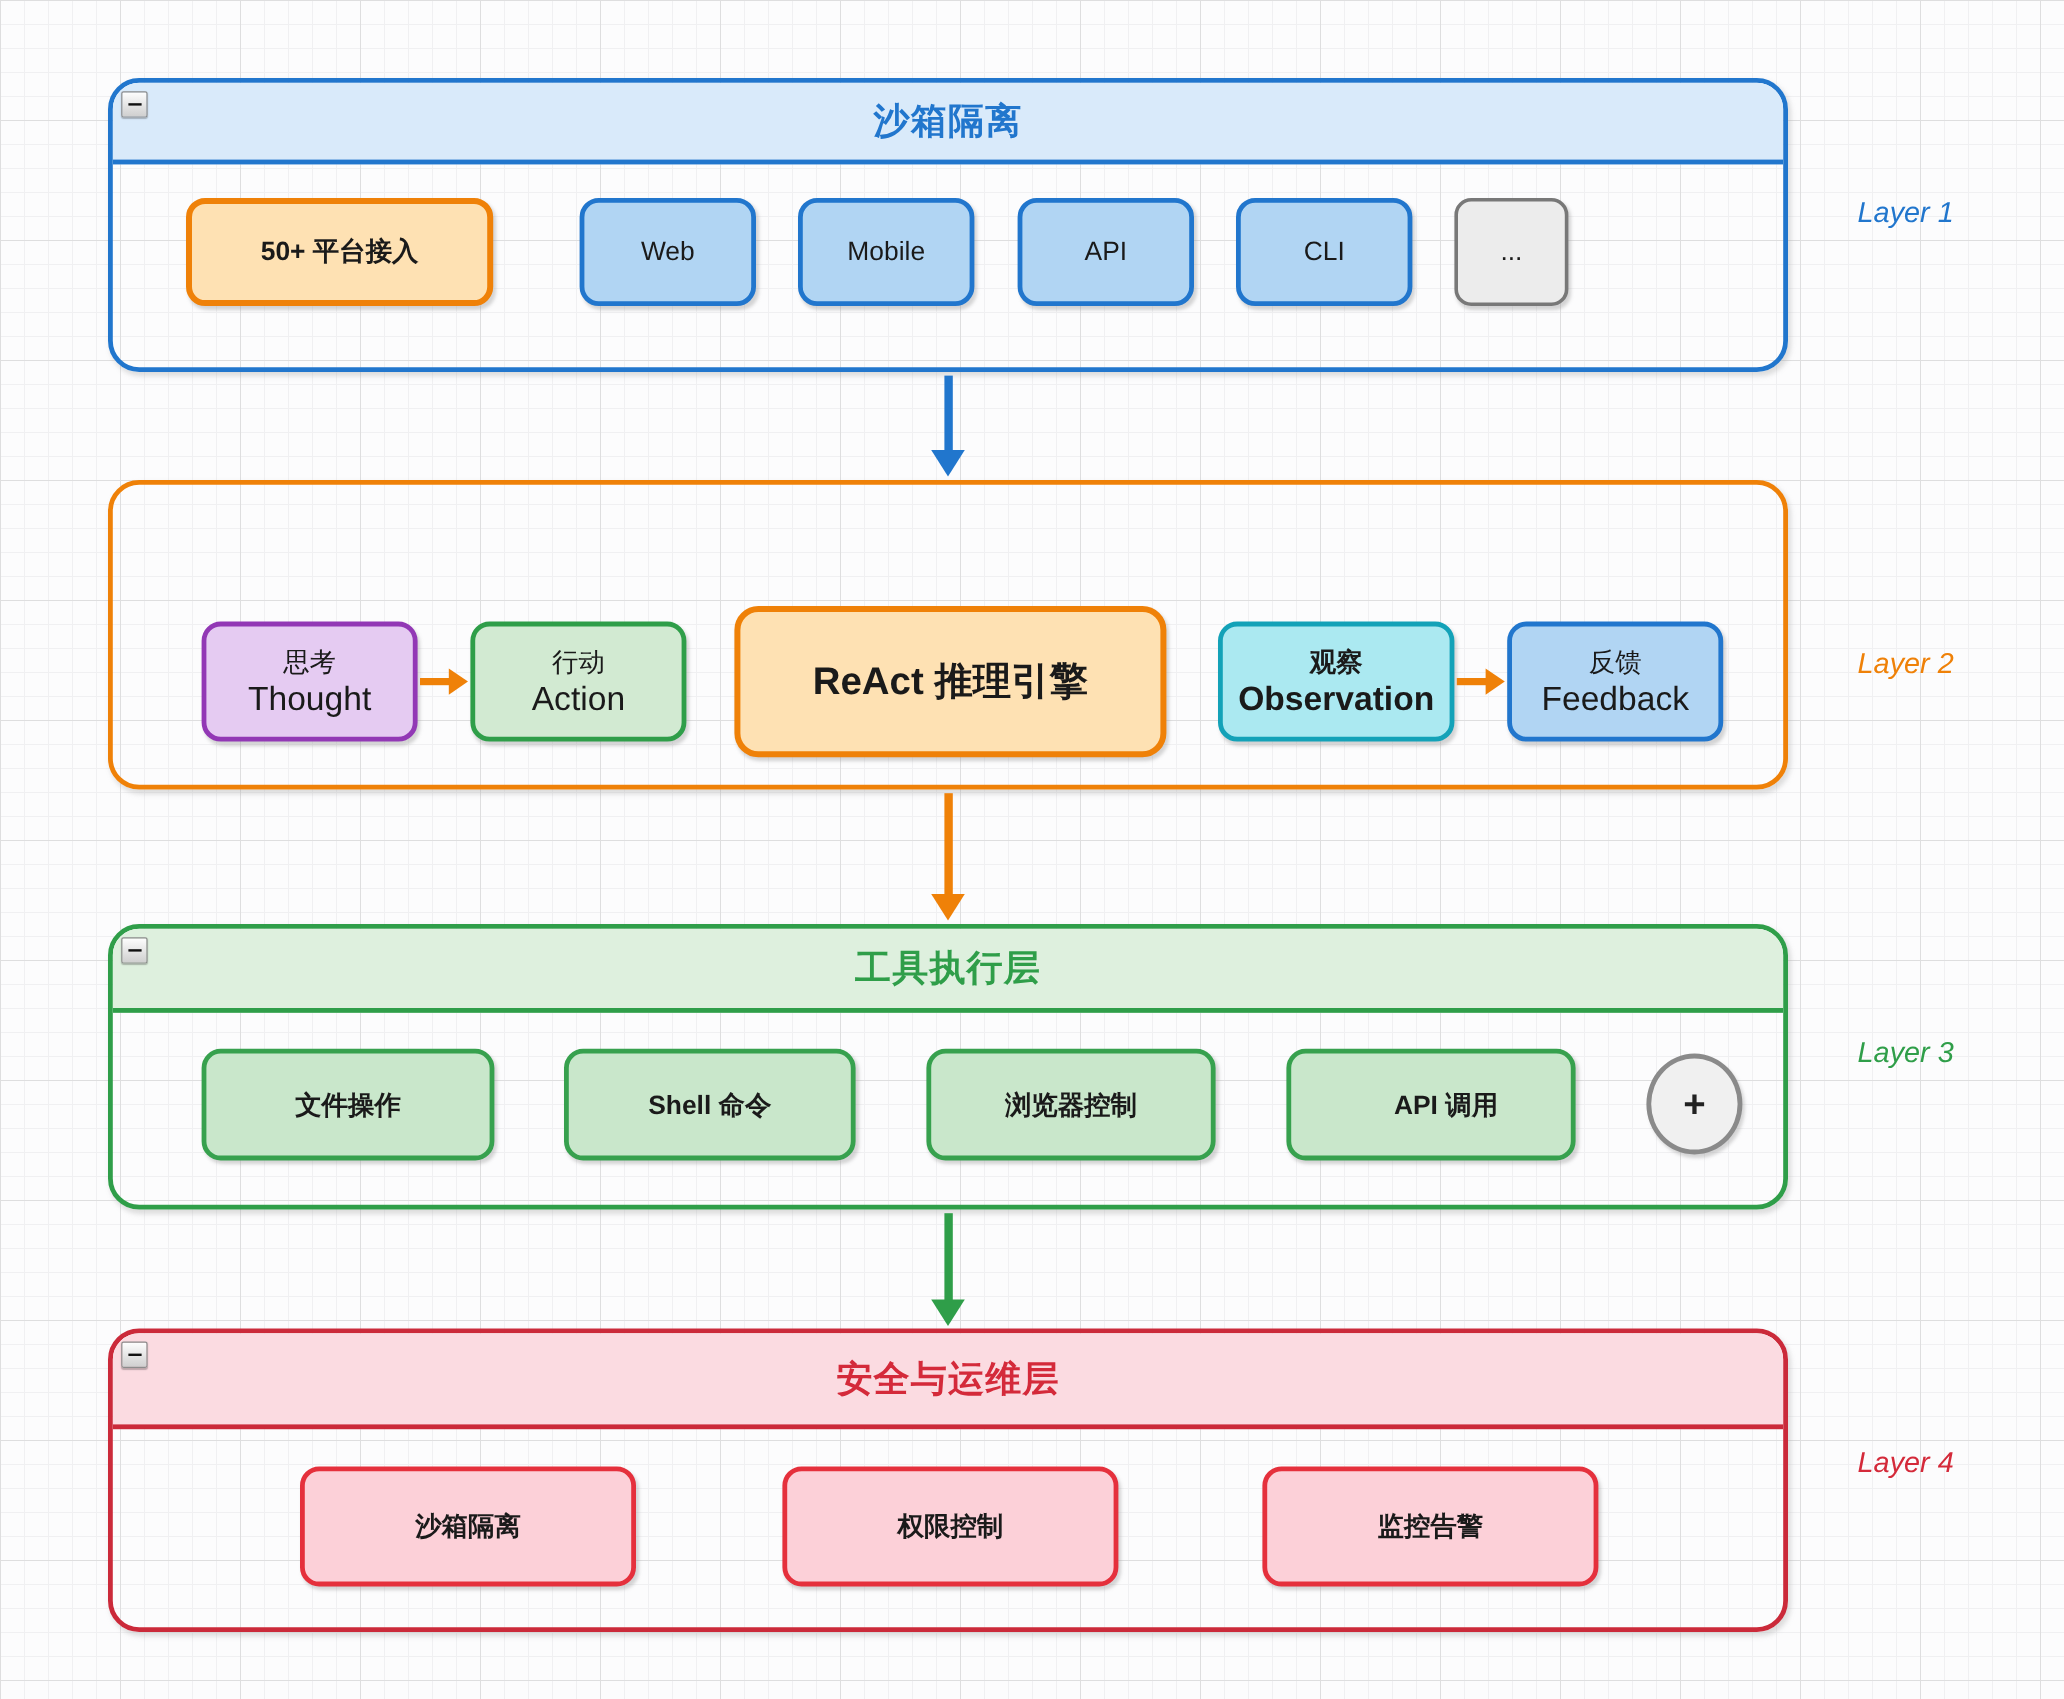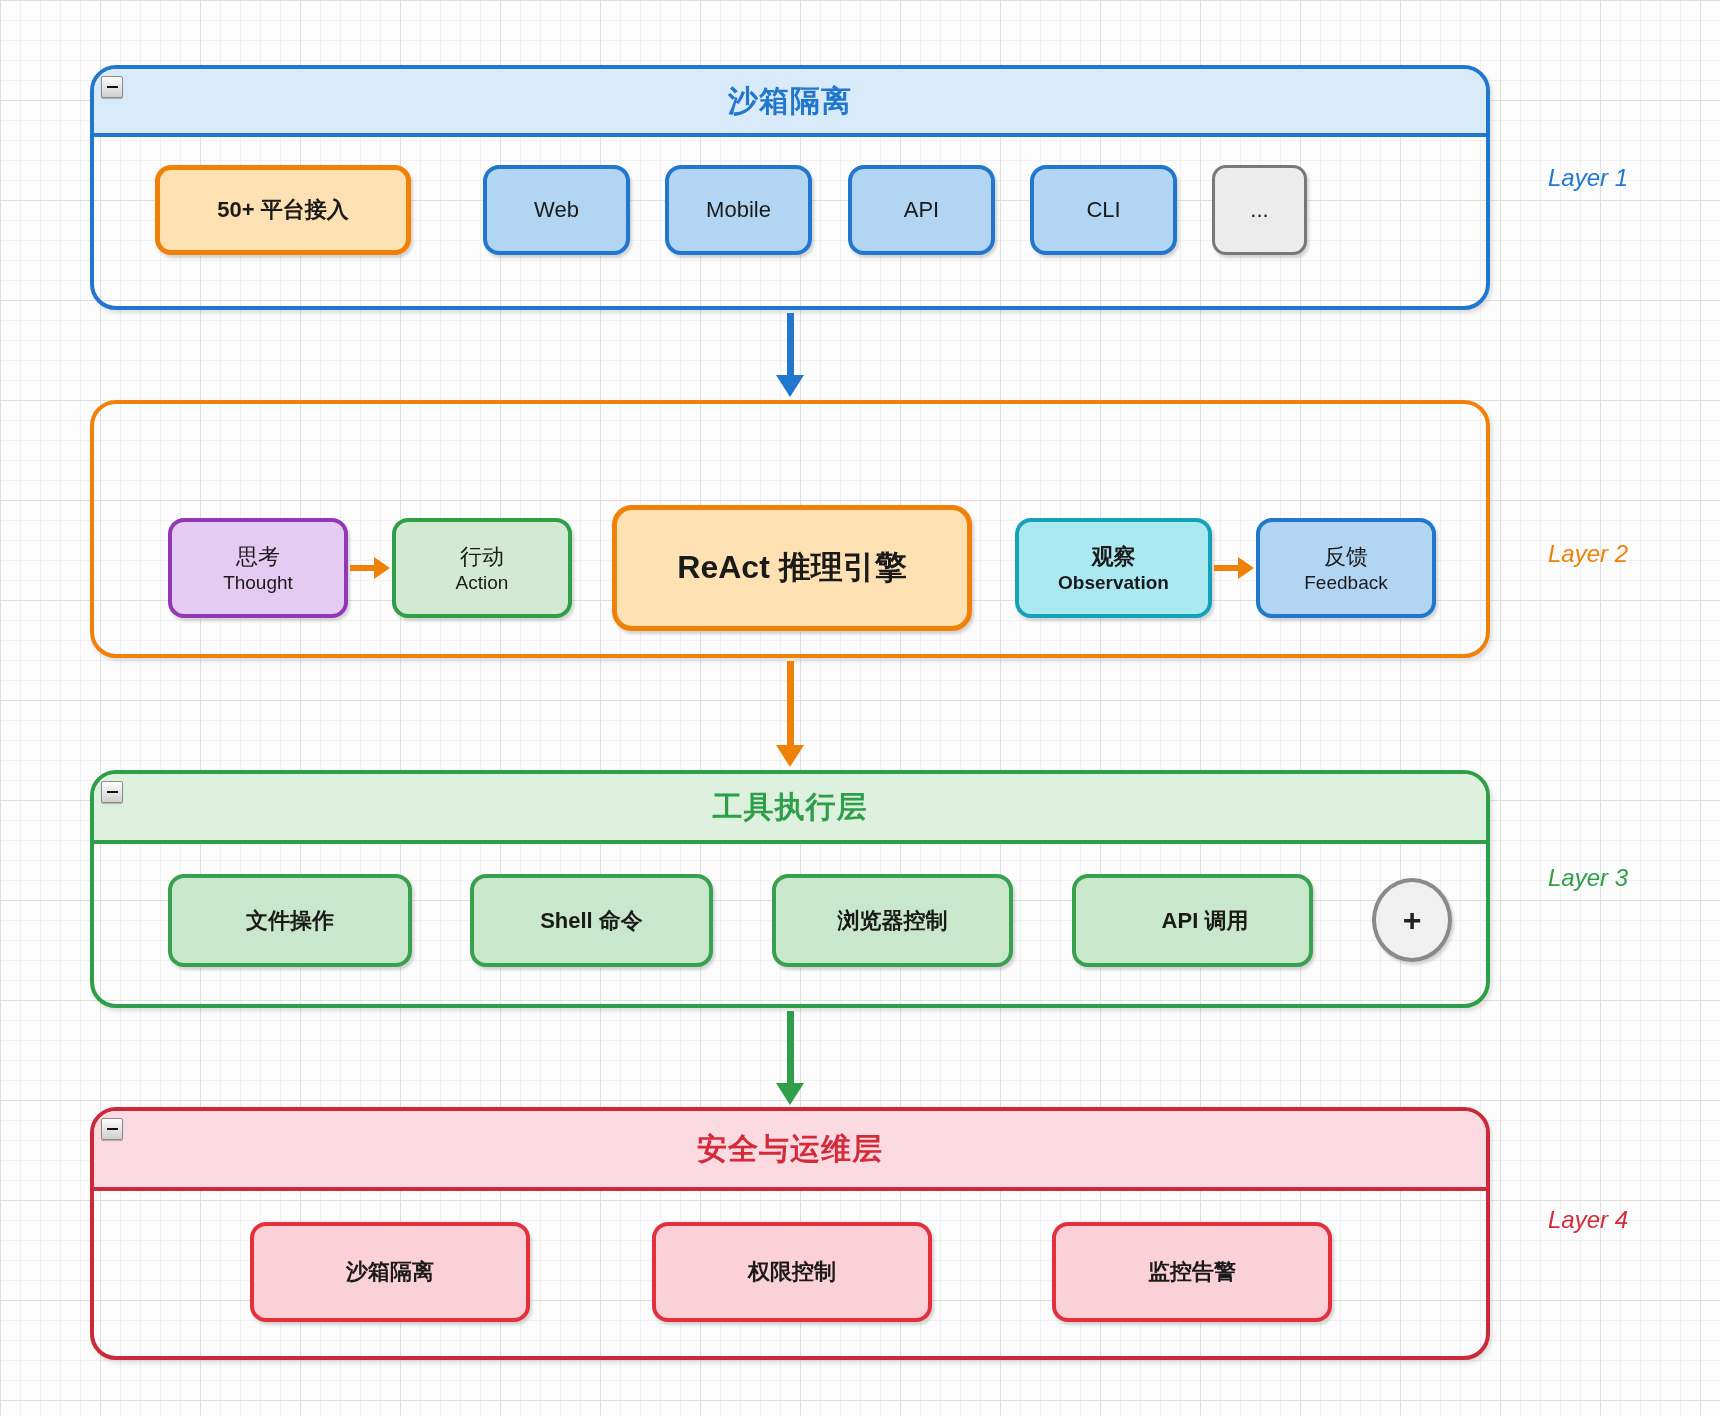--- a/index.html
+++ b/index.html
@@ -56,21 +56,21 @@
   }
   .collapse .bar { width:11px; height:2px; background:#111; }
 
   
   .node {
     position:absolute; display:flex; flex-direction:column;
     align-items:center; justify-content:center; text-align:center;
     border-radius:16px; border:4px solid; color:#1a1a1a;
     font-size:22px; box-shadow:2px 3px 3px rgba(150,150,150,.4);
   }
-  .node .sub { font-size:19px; }
+  .node .sub { font-size:28px; }
   .bold { font-weight:bold; }
 
   .v-blue   { background:#b1d5f3; border-color:#2176cd; }
   .v-gray   { background:#ececec; border-color:#787878; }
   .v-orange { background:#fee1b3; border-color:#ef8108; border-width:5px; }
   .v-purple { background:#e5cbf2; border-color:#9238b5; }
   .v-green  { background:#d2ead2; border-color:#2f9e49; }
   .v-teal   { background:#abe9f1; border-color:#13a2b8;font-weight:bold; }
   .v-green2 { background:#c9e7cb; border-color:#37a14e; }
   .v-red    { background:#fcd0d8; border-color:#e5303c; }

